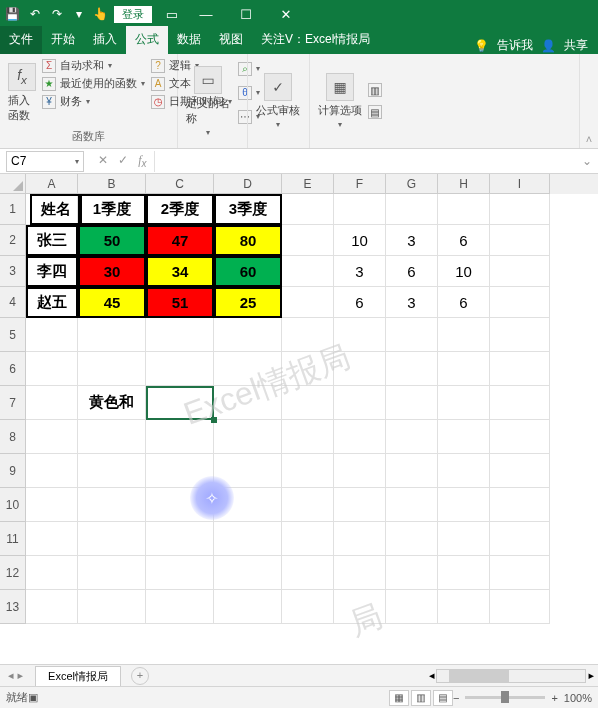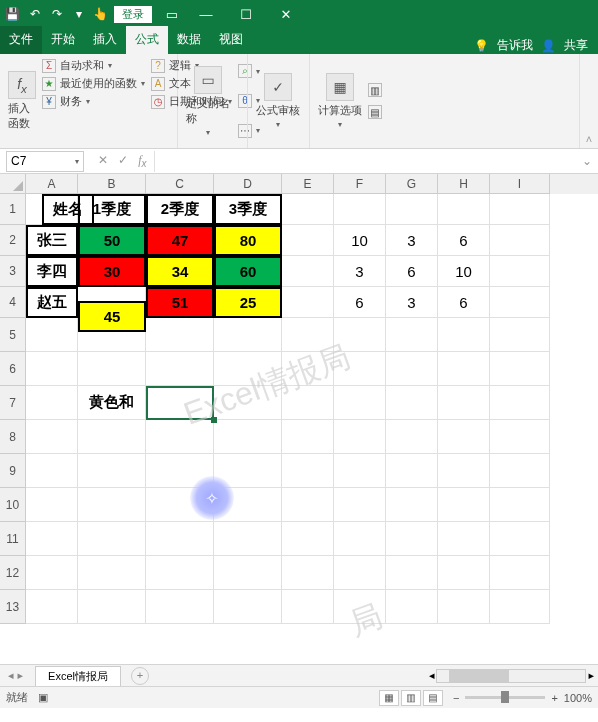--- a/index.html
+++ b/index.html
@@ -71,21 +71,21 @@
 
 .sheetbar{height:22px;border-top:1px solid #d4d4d4;display:flex;align-items:center;font-size:11px;background:#f3f3f3;}
 .sheetbar .navs{display:flex;gap:4px;padding:0 8px;color:#888;}
 .sheet-tab{background:#fff;border:1px solid #ccc;border-bottom:none;padding:2px 12px;margin-left:4px;}
 .newsheet{width:18px;height:18px;border:1px solid #ccc;border-radius:9px;margin-left:10px;text-align:center;line-height:15px;color:#888;}
 .sheetbar .scroll{margin-left:auto;display:flex;align-items:center;gap:2px;padding-right:4px;}
 .scrollbar-h{width:150px;height:14px;background:#f0f0f0;border:1px solid #ccc;position:relative;}
 .scrollbar-h .thumb{position:absolute;left:12px;top:0;bottom:0;width:60px;background:#cdcdcd;}
 
 
-.status{height:22px;background:#f3f3f3;border-top:1px solid #d4d4d4;display:flex;align-items:center;font-size:11px;color:#555;padding:0 6px;gap:10px;}
+.status{height:22px;background:#f3f3f3;border-top:1px solid #d4d4d4;display:flex;align-items:center;font-size:11px;color:#555;padding:0 6px;gap:0;}
 .status .spacer{flex:1;}
 .view-btns{display:flex;gap:2px;}
 .vbtn{width:20px;height:16px;border:1px solid #ccc;background:#fff;display:flex;align-items:center;justify-content:center;font-size:10px;}
 .zoom{display:flex;align-items:center;gap:6px;}
 .zslider{width:80px;height:3px;background:#ccc;position:relative;}
 .zslider .zh{position:absolute;width:8px;height:12px;background:#888;top:-5px;left:36px;}
 </style>
 </head>
 <body>
 
@@ -106,20 +106,21 @@
   </div>
 </div>
 
 <div class="menubar">
   <div class="mtab mfile">文件</div>
   <div class="mtab">开始</div>
   <div class="mtab">插入</div>
   <div class="mtab active">公式</div>
   <div class="mtab">数据</div>
   <div class="mtab">视图</div>
+  <div class="mtab">关注V：Excel情报局</div>
   <div class="spacer"></div>
   <div class="right">
     <span>💡</span>
     <span>告诉我</span>
     <span>👤</span>
     <span>共享</span>
   </div>
 </div>
 
 <div class="ribbon">
@@ -173,20 +174,21 @@
         <div class="small-item">
             <span class="sicon" style="color:#36c">θ</span>
             <span class="dd">▾</span>
           </div>
         <div class="small-item">
             <span class="sicon">⋯</span>
             <span class="dd">▾</span>
           </div>
       </div>
     </div>
+    <div class="rg-label">函数库</div>
   </div>
   <div class="rgroup" style="width:70px">
     <div class="rg-body">
         <div class="big-btn">
           <div class="bicon">▭</div>
           <span>定义的名称</span>
           <span class="dd">▾</span>
         </div>
       </div>
   </div>
@@ -368,34 +370,34 @@
       <div class="cell " style="left: 464px; top: 362px; width: 60px; height: 34px;"></div>
       <div class="cell " style="left: 0px; top: 396px; width: 52px; height: 34px;"></div>
       <div class="cell " style="left: 52px; top: 396px; width: 68px; height: 34px;"></div>
       <div class="cell " style="left: 120px; top: 396px; width: 68px; height: 34px;"></div>
       <div class="cell " style="left: 188px; top: 396px; width: 68px; height: 34px;"></div>
       <div class="cell " style="left: 256px; top: 396px; width: 52px; height: 34px;"></div>
       <div class="cell " style="left: 308px; top: 396px; width: 52px; height: 34px;"></div>
       <div class="cell " style="left: 360px; top: 396px; width: 52px; height: 34px;"></div>
       <div class="cell " style="left: 412px; top: 396px; width: 52px; height: 34px;"></div>
       <div class="cell " style="left: 464px; top: 396px; width: 60px; height: 34px;"></div>
-      <div class="cell bold tb" style="left: 16px; top: 0px; width: 52px; height: 31px;">姓名</div>
+      <div class="cell bold tb" style="left: 4px; top: 0px; width: 52px; height: 31px;">姓名</div>
       <div class="cell bold tb" style="left: 52px; top: 0px; width: 68px; height: 31px;">1季度</div>
       <div class="cell bold tb" style="left: 120px; top: 0px; width: 68px; height: 31px;">2季度</div>
       <div class="cell bold tb" style="left: 188px; top: 0px; width: 68px; height: 31px;">3季度</div>
       <div class="cell bold tb" style="left: 0px; top: 31px; width: 52px; height: 31px;">张三</div>
       <div class="cell bold tb green" style="left: 52px; top: 31px; width: 68px; height: 31px;">50</div>
       <div class="cell bold tb red" style="left: 120px; top: 31px; width: 68px; height: 31px;">47</div>
       <div class="cell bold tb yellow" style="left: 188px; top: 31px; width: 68px; height: 31px;">80</div>
       <div class="cell bold tb" style="left: 0px; top: 62px; width: 52px; height: 31px;">李四</div>
       <div class="cell bold tb red" style="left: 52px; top: 62px; width: 68px; height: 31px;">30</div>
       <div class="cell bold tb yellow" style="left: 120px; top: 62px; width: 68px; height: 31px;">34</div>
       <div class="cell bold tb green" style="left: 188px; top: 62px; width: 68px; height: 31px;">60</div>
       <div class="cell bold tb" style="left: 0px; top: 93px; width: 52px; height: 31px;">赵五</div>
-      <div class="cell bold tb yellow" style="left: 52px; top: 93px; width: 68px; height: 31px; margin-top: 14px;">45</div>
+      <div class="cell bold tb yellow" style="left: 52px; top: 93px; width: 68px; height: 31px;">45</div>
       <div class="cell bold tb red" style="left: 120px; top: 93px; width: 68px; height: 31px;">51</div>
       <div class="cell bold tb yellow" style="left: 188px; top: 93px; width: 68px; height: 31px;">25</div>
       <div class="cell bold" style="left: 52px; top: 192px; width: 68px; height: 34px;">黄色和</div>
       <div class="cell " style="left: 308px; top: 31px; width: 52px; height: 31px;">10</div>
       <div class="cell " style="left: 360px; top: 31px; width: 52px; height: 31px;">3</div>
       <div class="cell " style="left: 412px; top: 31px; width: 52px; height: 31px;">6</div>
       <div class="cell " style="left: 308px; top: 62px; width: 52px; height: 31px;">3</div>
       <div class="cell " style="left: 360px; top: 62px; width: 52px; height: 31px;">6</div>
       <div class="cell " style="left: 412px; top: 62px; width: 52px; height: 31px;">10</div>
       <div class="cell " style="left: 308px; top: 93px; width: 52px; height: 31px;">6</div>

